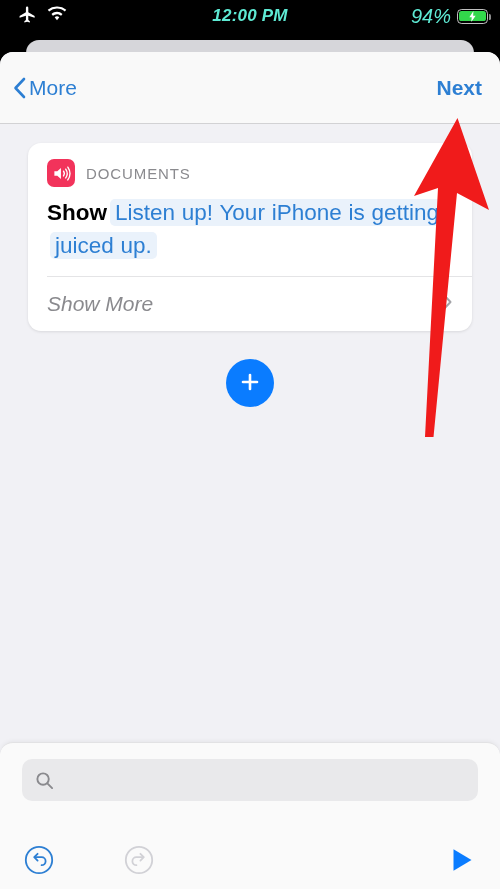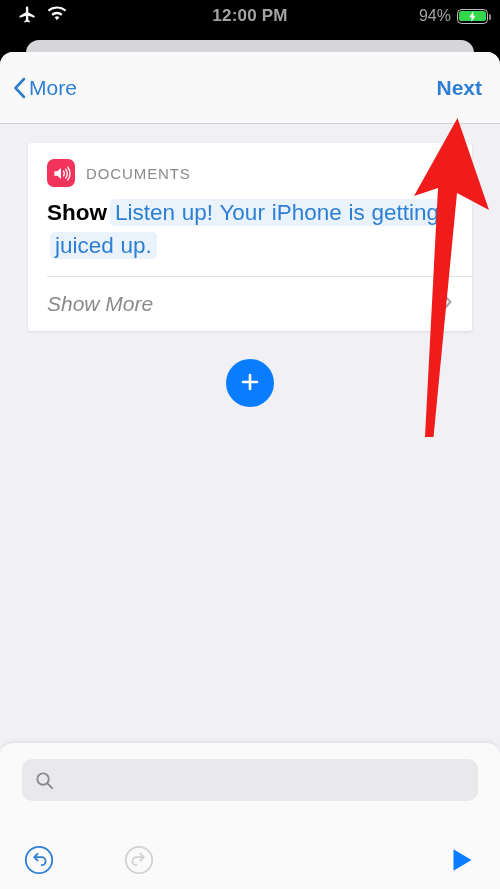--- a/index.html
+++ b/index.html
@@ -12,30 +12,30 @@
   #screen {
     position:relative;
     width:500px; height:889px;
     background:#000;
     overflow:hidden;
   }
 
   
   .statusbar {
     position:absolute; top:0; left:0; width:500px; height:32px;
-    background:#000; color:#a3a3a3;
-    display:flex; align-items:center;
+    background:#000; color:#5eead4;
+    display:flex; align-items:center;font-style:italic;
   }
   .sb-left { position:absolute; left:18px; display:flex; align-items:center; gap:10px; }
   .sb-center {
     position:absolute; left:0; width:500px; text-align:center;
     font-size:17px; font-weight:600; letter-spacing:.2px;
   }
   .sb-right { position:absolute; right:12px; display:flex; align-items:center; gap:6px; }
-  .sb-pct { font-size:16px; font-weight:500; }
+  .sb-pct { font-size:20px; font-weight:500; }
   .battery {
     position:relative; width:31px; height:15px;
     border:1.5px solid rgba(255,255,255,.75); border-radius:4.5px;
     display:flex; align-items:center; padding:1.3px;
   }
   .battery::after {
     content:""; position:absolute; right:-4px; top:4.3px;
     width:2.4px; height:6px; border-radius:0 1.5px 1.5px 0;
     background:rgba(255,255,255,.55);
   }
@@ -78,21 +78,21 @@
     color:#2D7FD3; font-size:21px; font-weight:700; cursor:pointer;
   }
 
   
   .canvas {
     position:relative; height:690px; background:#F1F1F5;
   }
 
   .action-card {
     position:absolute; top:19px; left:28px; width:444px;
-    background:#fff; border-radius:3px;
+    background:#fff; border-radius:13px;
     box-shadow:0 1px 3px rgba(0,0,0,.10);
     overflow:hidden;
   }
   .card-body { padding:16px 19px 14px 19px; }
   .card-head { display:flex; align-items:center; gap:11px; margin-bottom:9px; }
   .app-icon {
     width:28px; height:28px; border-radius:7px;
     background:#F2335B;
     display:flex; align-items:center; justify-content:center;
     flex:0 0 auto;

